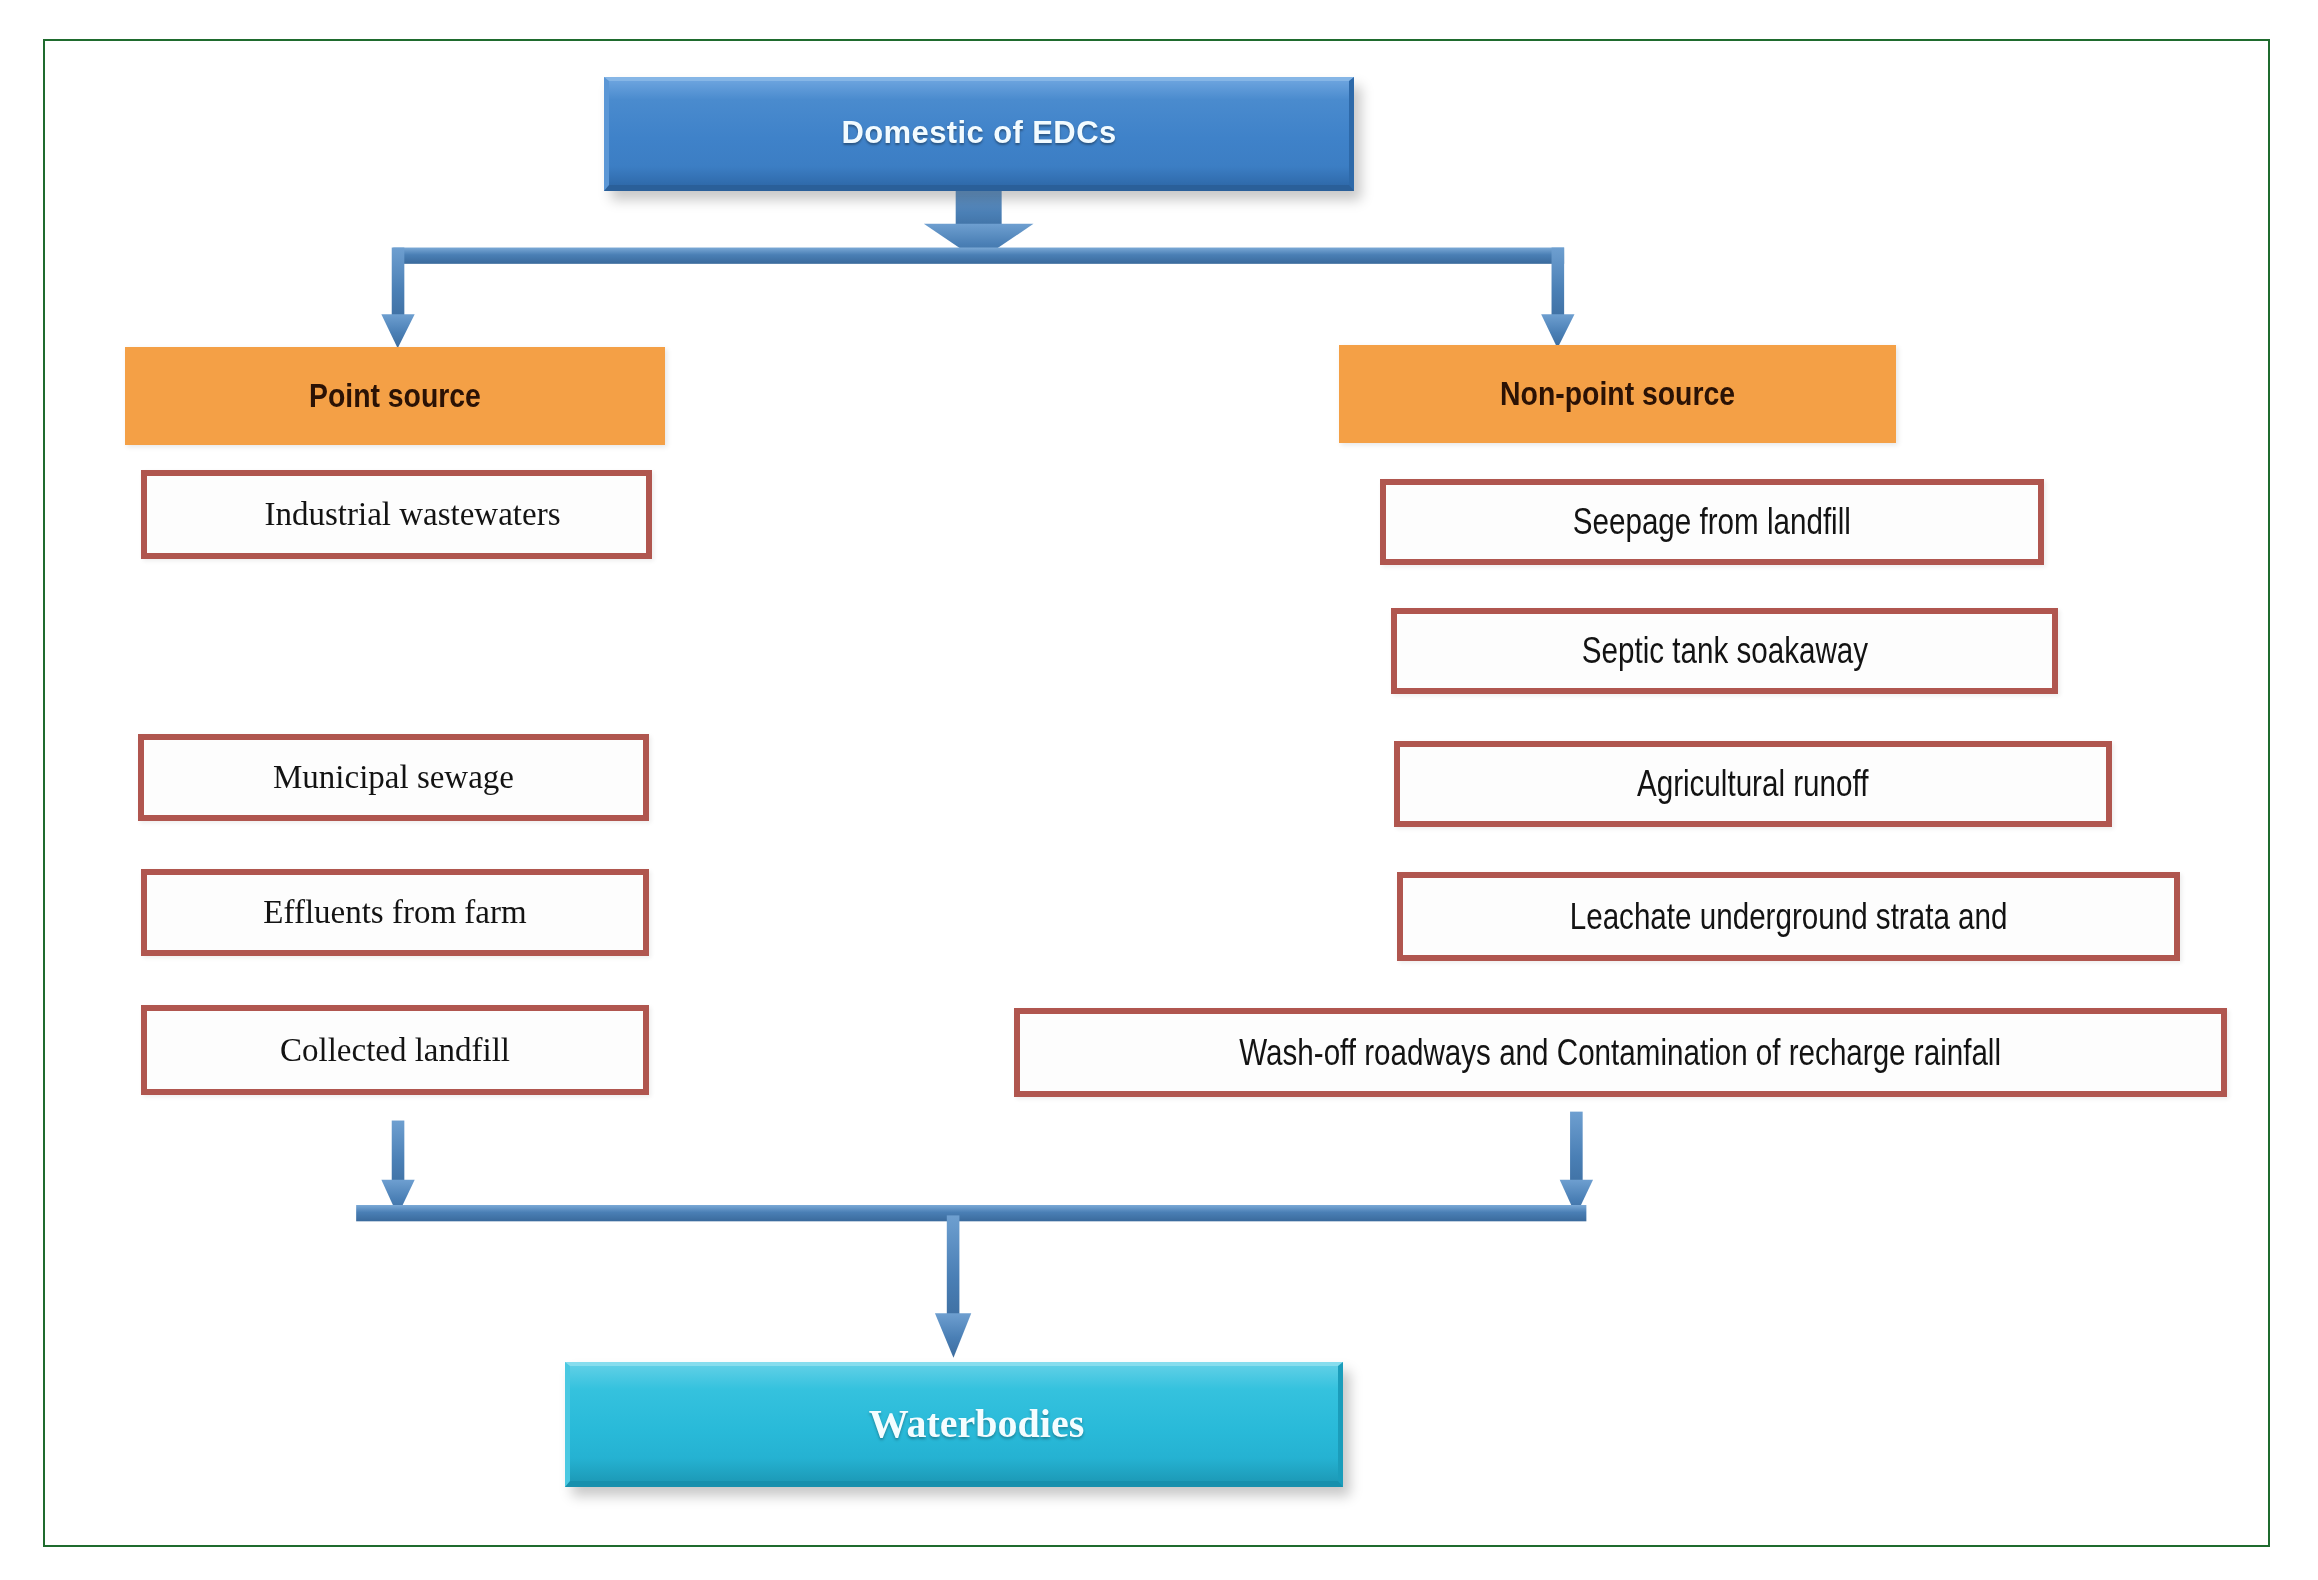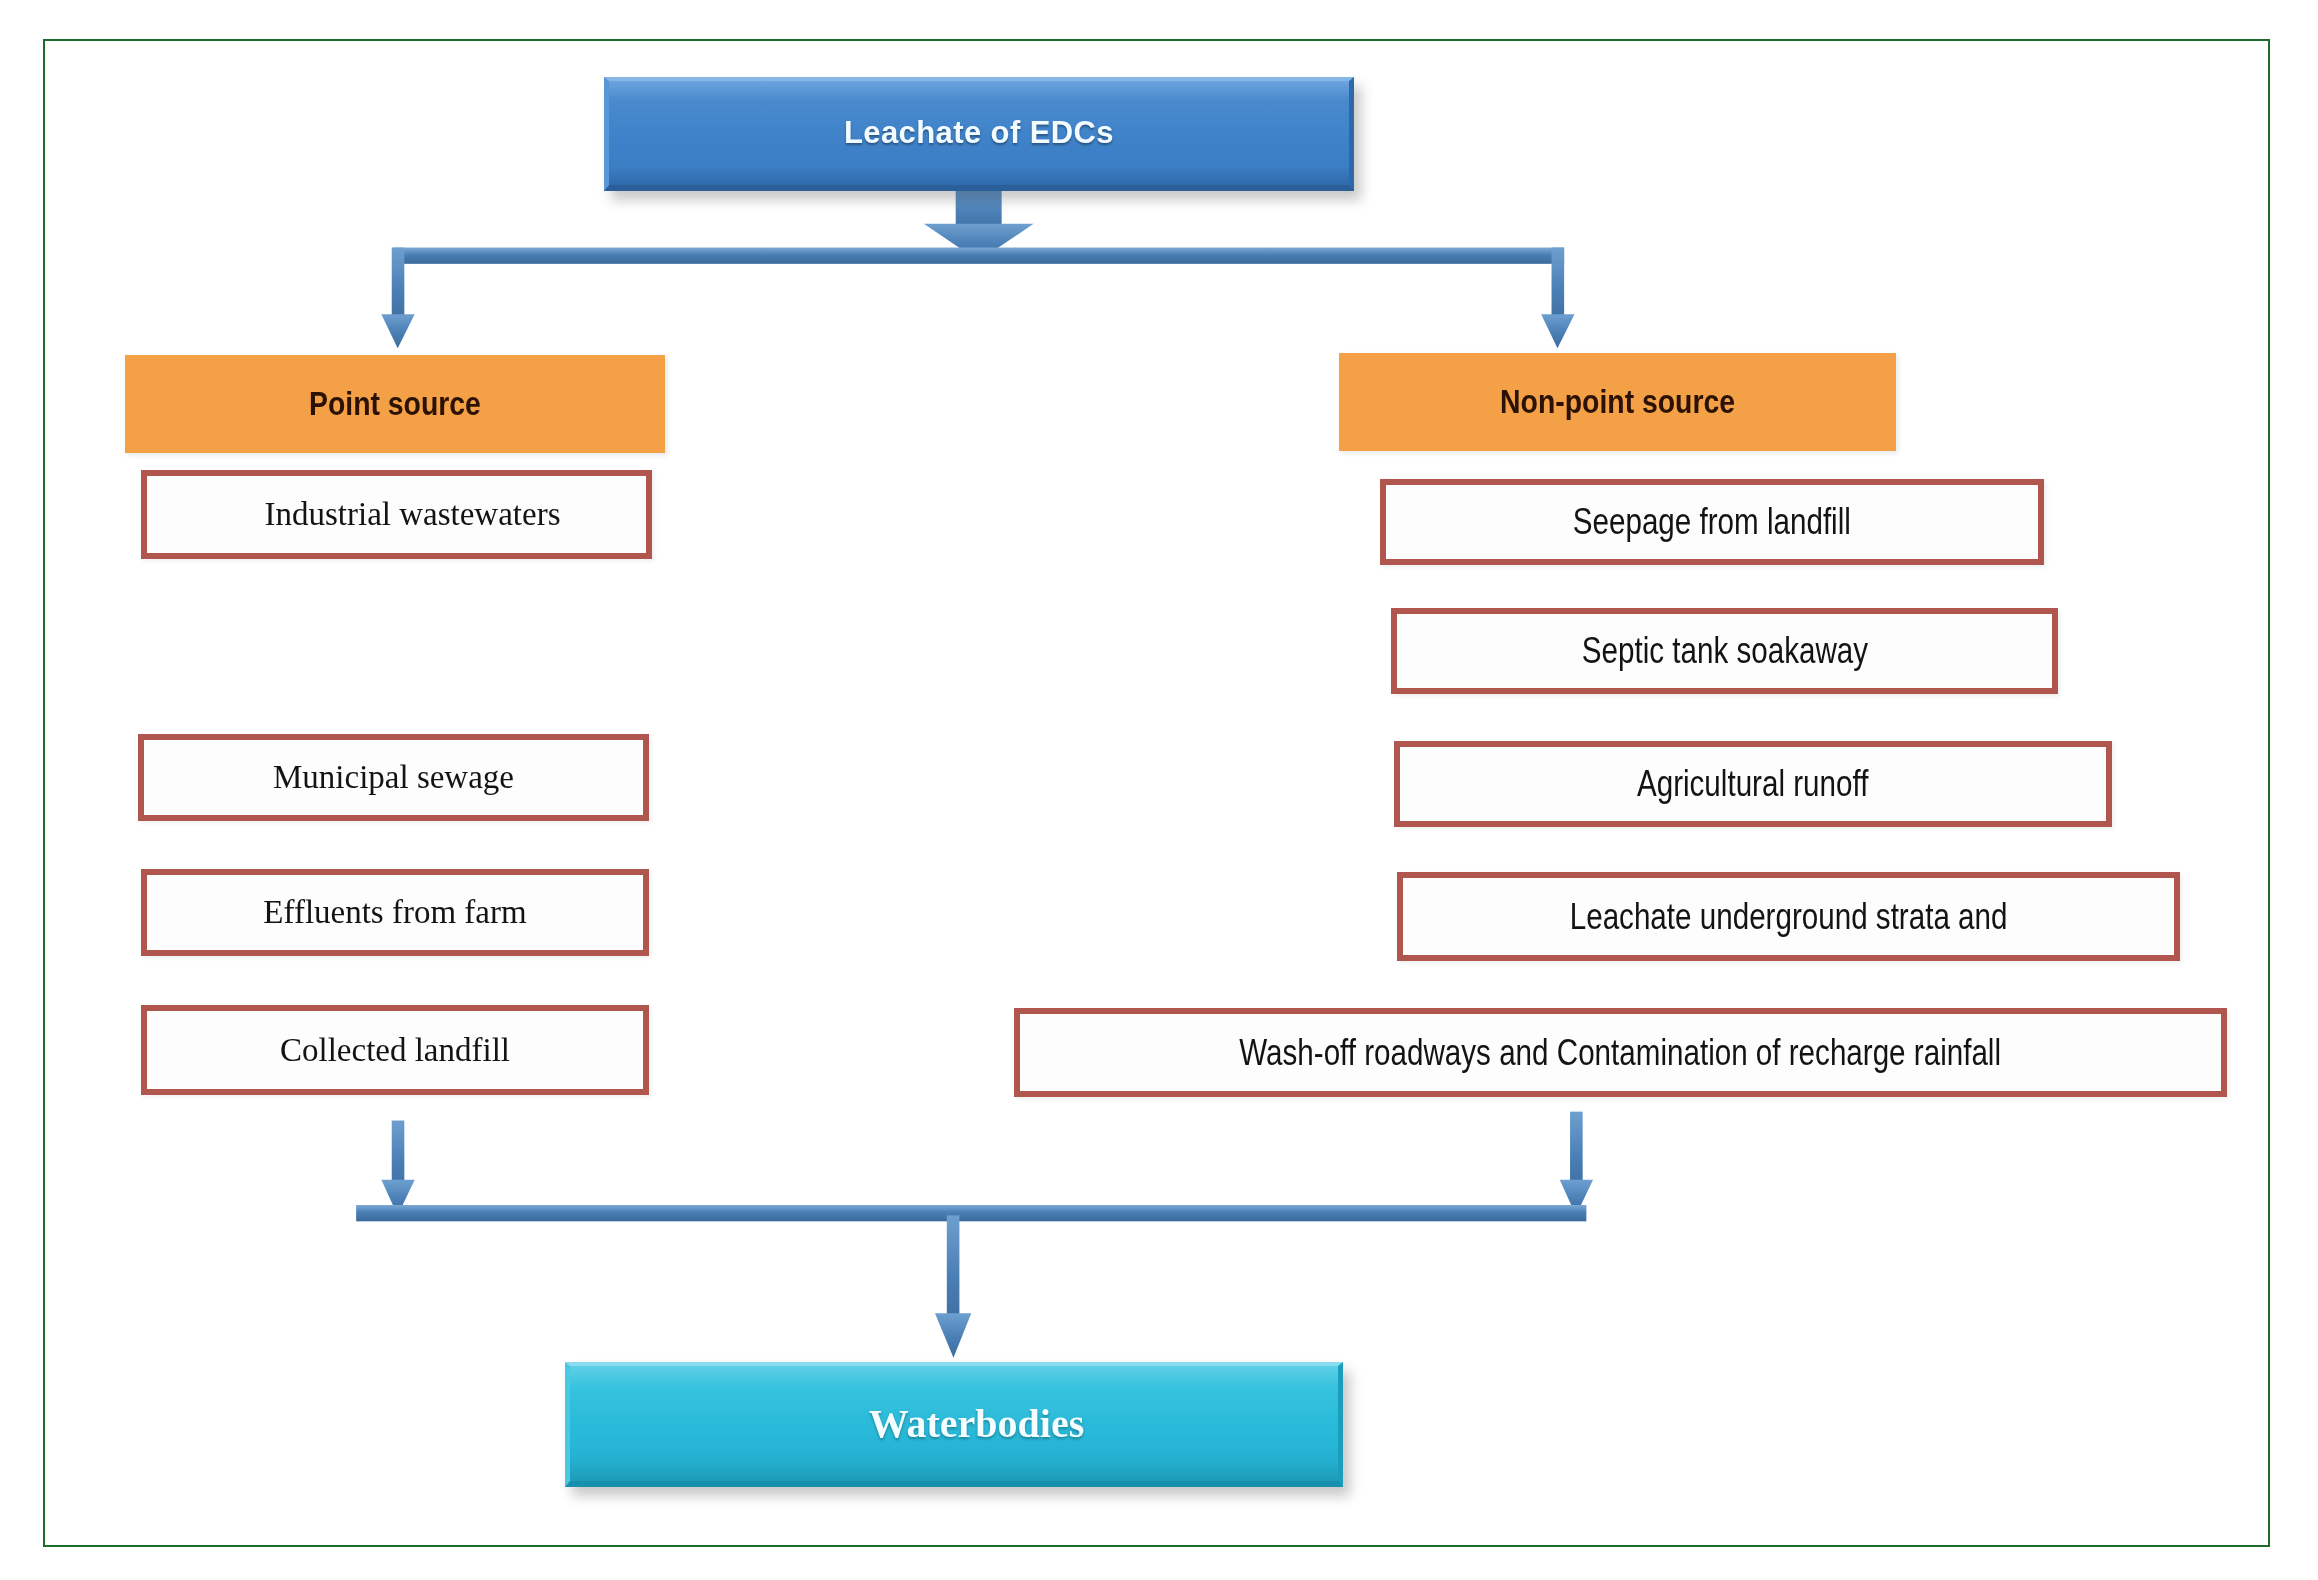--- a/index.html
+++ b/index.html
@@ -62,21 +62,20 @@
   }
   
   .cat-header {
     background: #f4a046;
     color: #2b1205;
     font-weight: bold;
     font-family: "Liberation Sans", sans-serif;
     font-stretch: condensed;
     transform-origin: center;
     box-shadow: 1.5px 2.2px 5.2px rgba(0,0,0,0.10);
-    margin-top: 8px;
   }
   .cat-header span { display:inline-block; transform: scaleX(0.86); }
   
   .item {
     background: #fdfdfd;
     border: 6.7px solid #b0564f;
     color: #131313;
     box-shadow: 1.5px 2.2px 4.4px rgba(0,0,0,0.07);
   }
   .item-serif { font-family: "Liberation Serif", serif; }
@@ -137,21 +136,21 @@
 
     <rect x="480" y="1626" width="1660" height="22" fill="url(#gBlueH)"></rect>
 
     <g>
       <rect x="1277" y="1640" width="17" height="152" fill="url(#gBlue)"></rect>
       <polygon points="1261,1772 1310,1772 1286,1832" fill="url(#gBlue)"></polygon>
     </g>
   </svg>
 
   <div class="node bevel-blue" style="left:604px; top:77px; width:750px; height:114px; font-size:31px;">
-    <span>Leachate of EDCs</span>
+    <span>Domestic of EDCs</span>
   </div>
 
   <div class="node cat-header" style="left:125px; top:347px; width:540px; height:98px; font-size:33px;">
     <span>Point source</span>
   </div>
 
   <div class="node item item-serif" style="left:141px; top:470px; width:511px; height:89px; font-size:33px;padding-left:32px;">
     <span>Industrial wastewaters</span>
   </div>
   <div class="node item item-serif" style="left:138px; top:734px; width:511px; height:87px; font-size:33px;">

